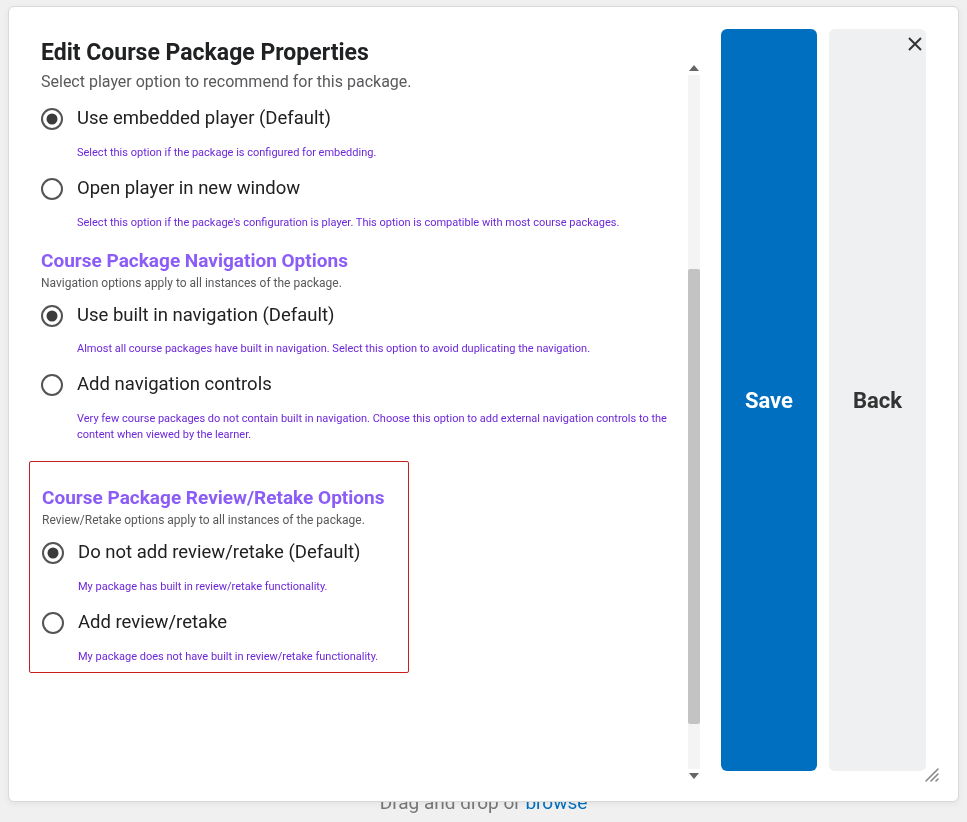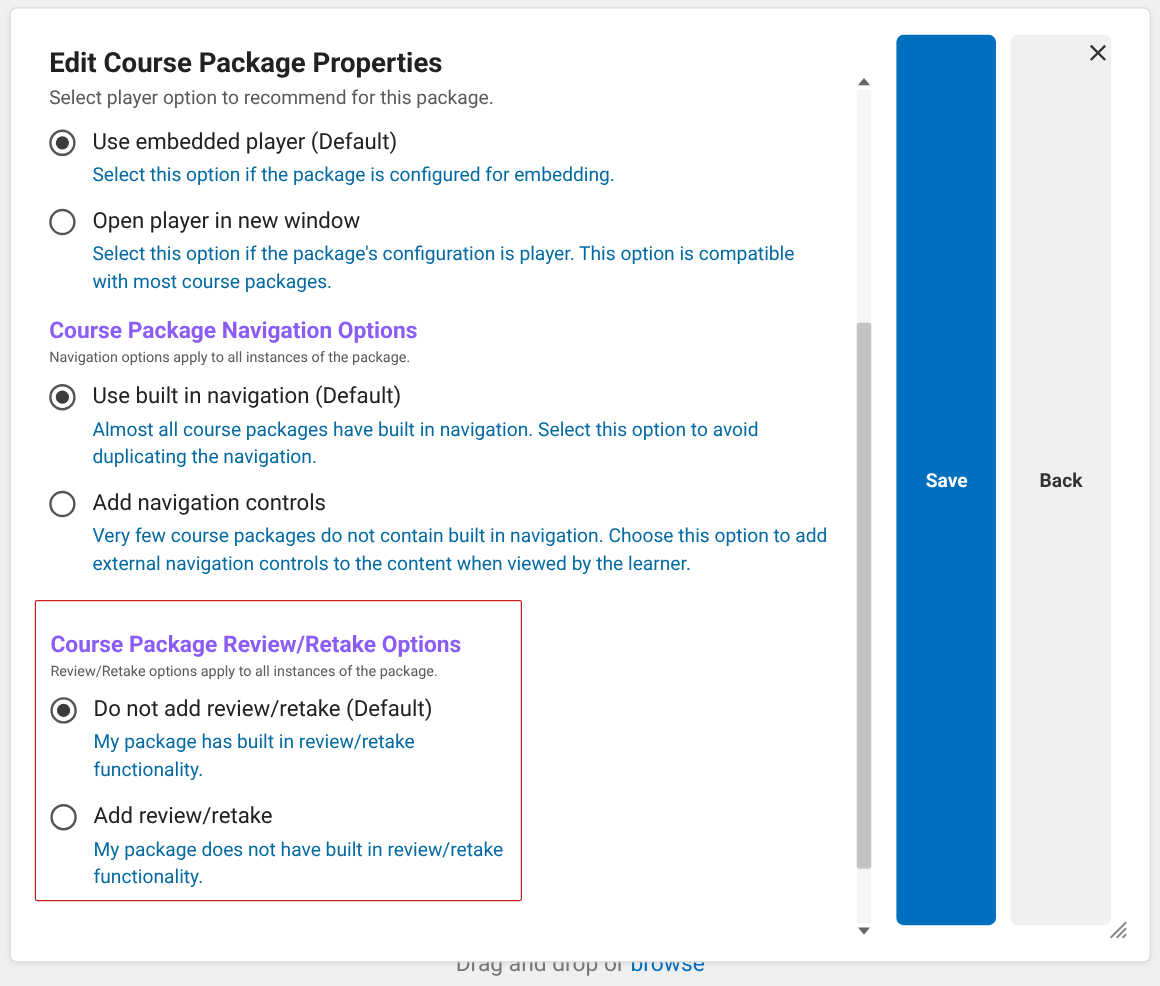--- a/index.html
+++ b/index.html
@@ -175,45 +175,45 @@
     }
     .option-text {
       flex: 1;
     }
     .option-label {
       font-size: 18.5px;
       color: #202122;
       line-height: 1.45;
     }
     .option-desc {
-      font-size: 16px;
-      color: #0369a1;
+      font-size: 11px;
+      color: #6d28d9;
       line-height: 1.45;
-      margin-top: 2px;
+      margin-top: 13px;
     }
     .section {
       margin-bottom: 18px;
     }
     .highlight-box {
       border: 1.5px solid #c71f1f;
       border-radius: 2px;
       padding: 24px 12px 2px 12px;
       margin-left: -12px;
       margin-right: 258px;
       margin-bottom: 10px;
     }
     .footer-buttons {
       padding: 8px 18px 16px 18px;
       display: flex;
       gap: 12px;
     }
     .btn {
       padding: 10px 24px;
       border-radius: 6px;
-      font-size: 16px;
+      font-size: 22px;
       cursor: pointer;
       border: none;
       font-family: inherit;
     }
     .btn-primary {
       background: #006fbf;
       color: #fff;
       font-weight: 700;
     }
     .btn-secondary {

